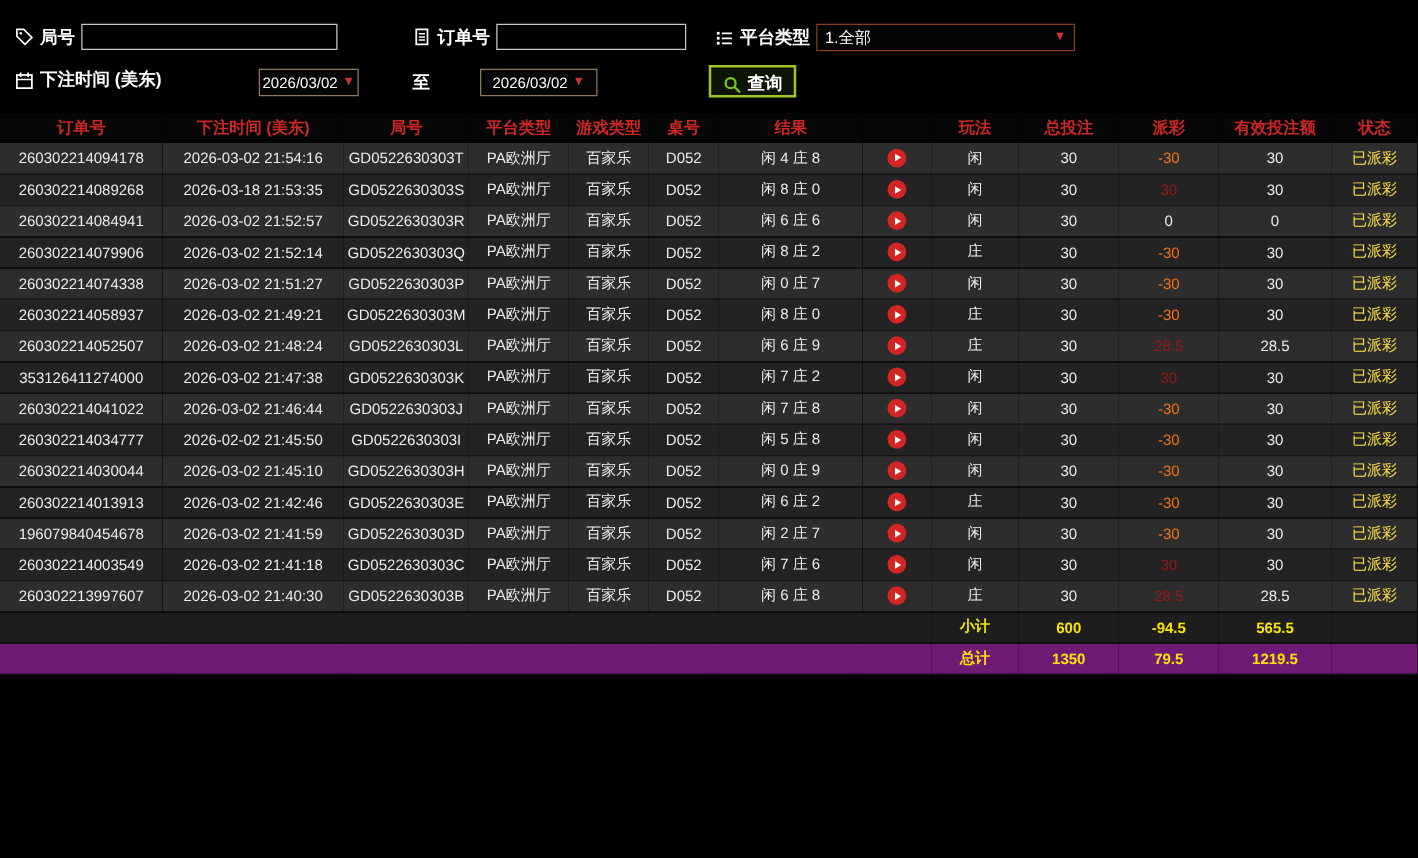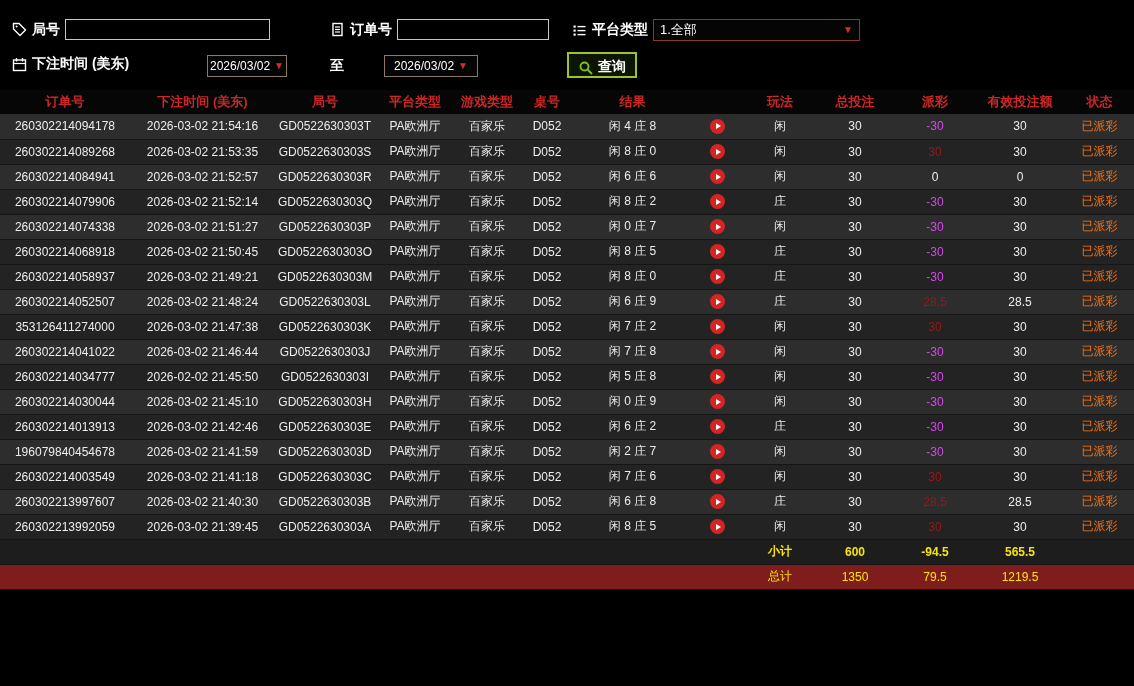--- a/index.html
+++ b/index.html
@@ -37,26 +37,26 @@
   th {
     height: 24px; font-size: 13px; font-weight: bold; color: #cb2727;
     background: #060606; text-align: center; white-space: nowrap; overflow: hidden;
   }
   td {
     height: 25px; font-size: 12px; color: #ededed; text-align: center;
     border-bottom: 1px solid #151515; overflow: hidden; white-space: nowrap;
   }
   tr.odd  td { background: #2d2d2d; }
   tr.even td { background: #232323; }
-  td.status { color: #f97316; text-align: center; }
-  td.neg { color: #d946ef; }
+  td.status { color: #fde047; text-align: center; }
+  td.neg { color: #f97316; }
   td.pos { color: #9e1616; }
   td.zero { color: #ededed; }
   tr.subtotal td { background: #1d1d1d; color: #f8e408; font-weight: bold; }
-  tr.total    td { background: #7f1d1d; color: #f8e408; font-weight: normal; }
+  tr.total    td { background: #701a75; color: #f8e408; font-weight: bold; }
   .play-btn {
     display: inline-flex; align-items: center; justify-content: center;
     width: 15px; height: 15px; border-radius: 50%; background: #d42525;
     vertical-align: middle; cursor: pointer;
   }
   .play-btn::after {
     content: ""; margin-left: 1px;
     border-left: 5px solid #fff;
     border-top: 3px solid transparent;
     border-bottom: 3px solid transparent;
@@ -189,21 +189,21 @@
     <td>闲 4 庄 8</td>
     <td><span class="play-btn"></span></td>
     <td>闲</td>
     <td>30</td>
     <td class="neg">-30</td>
     <td>30</td>
     <td class="status">已派彩</td>
   </tr>
       <tr class="even">
     <td>260302214089268</td>
-    <td>2026-03-02 21:53:35</td>
+    <td>2026-03-18 21:53:35</td>
     <td>GD0522630303S</td>
     <td>PA欧洲厅</td>
     <td>百家乐</td>
     <td>D052</td>
     <td>闲 8 庄 0</td>
     <td><span class="play-btn"></span></td>
     <td>闲</td>
     <td>30</td>
     <td class="pos">30</td>
     <td>30</td>
@@ -248,35 +248,20 @@
     <td>D052</td>
     <td>闲 0 庄 7</td>
     <td><span class="play-btn"></span></td>
     <td>闲</td>
     <td>30</td>
     <td class="neg">-30</td>
     <td>30</td>
     <td class="status">已派彩</td>
   </tr>
       <tr class="even">
-    <td>260302214068918</td>
-    <td>2026-03-02 21:50:45</td>
-    <td>GD0522630303O</td>
-    <td>PA欧洲厅</td>
-    <td>百家乐</td>
-    <td>D052</td>
-    <td>闲 8 庄 5</td>
-    <td><span class="play-btn"></span></td>
-    <td>庄</td>
-    <td>30</td>
-    <td class="neg">-30</td>
-    <td>30</td>
-    <td class="status">已派彩</td>
-  </tr>
-      <tr class="even">
     <td>260302214058937</td>
     <td>2026-03-02 21:49:21</td>
     <td>GD0522630303M</td>
     <td>PA欧洲厅</td>
     <td>百家乐</td>
     <td>D052</td>
     <td>闲 8 庄 0</td>
     <td><span class="play-btn"></span></td>
     <td>庄</td>
     <td>30</td>
@@ -410,35 +395,20 @@
     <td>GD0522630303B</td>
     <td>PA欧洲厅</td>
     <td>百家乐</td>
     <td>D052</td>
     <td>闲 6 庄 8</td>
     <td><span class="play-btn"></span></td>
     <td>庄</td>
     <td>30</td>
     <td class="pos">28.5</td>
     <td>28.5</td>
-    <td class="status">已派彩</td>
-  </tr>
-      <tr class="even">
-    <td>260302213992059</td>
-    <td>2026-03-02 21:39:45</td>
-    <td>GD0522630303A</td>
-    <td>PA欧洲厅</td>
-    <td>百家乐</td>
-    <td>D052</td>
-    <td>闲 8 庄 5</td>
-    <td><span class="play-btn"></span></td>
-    <td>闲</td>
-    <td>30</td>
-    <td class="pos">30</td>
-    <td>30</td>
     <td class="status">已派彩</td>
   </tr>
     </tbody>
   <tbody>
     <tr class="subtotal">
       <td colspan="8"></td>
       <td>小计</td>
       <td>600</td>
       <td>-94.5</td>
       <td>565.5</td>

